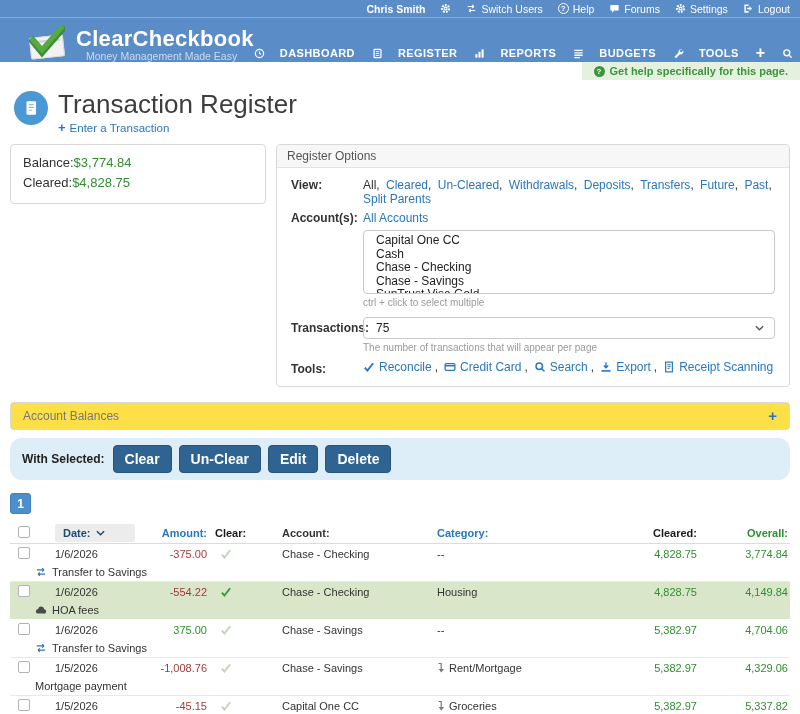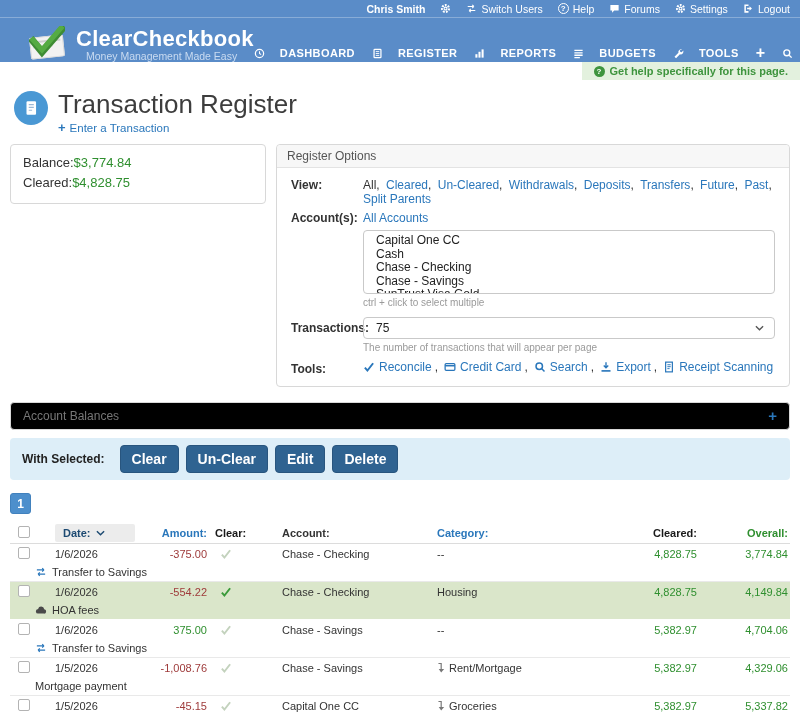--- a/index.html
+++ b/index.html
@@ -74,28 +74,28 @@
   .listbox div{font-size:12px;line-height:13.5px;color:#222;}
   .hint{font-size:10px;color:#9a9a9a;margin:3px 0 7px;}
   .selectbox{border:1px solid #c9c9c9;border-radius:4px;height:22px;display:flex;align-items:center;
     justify-content:space-between;padding:0 10px 0 12px;font-size:12px;color:#222;cursor:pointer;margin-top:2px;}
   .tools-line{display:flex;align-items:center;gap:3px;flex-wrap:wrap;}
   .tool-link{display:inline-flex;align-items:center;gap:4px;color:var(--link);cursor:pointer;}
   .tool-link svg{width:12px;height:12px;}
   .sep{color:#333;margin-right:3px;}
 
   
-  .balances{margin:15px 10px 8px;border:1px solid #d8d8d8;border-radius:4px;background:#000000;
+  .balances{margin:15px 10px 8px;border:1px solid #d8d8d8;border-radius:4px;background:#fde047;
     padding:6px 12px;display:flex;justify-content:space-between;align-items:center;
     font-size:12px;color:#777;cursor:pointer;}
   .bal-plus{color:var(--link);font-size:15px;font-weight:bold;line-height:12px;}
 
   
-  .withsel{margin:0 10px;background:#ddeef8;border-radius:4px;padding:7px 12px;
-    display:flex;align-items:center;gap:7px;}
+  .withsel{margin:0 10px;background:#ddeef8;border-radius:12px;padding:7px 12px;
+    display:flex;align-items:center;}
   .ws-label{font-size:12px;font-weight:bold;color:#222;margin-right:8px;}
   .btn{background:var(--btn);color:#fff;font-size:14px;font-weight:bold;padding:5px 11px;
     border-radius:4px;border:1px solid #28557e;cursor:pointer;font-family:inherit;}
 
   
   .pager{margin:13px 10px 9px;display:flex;gap:4px;}
   .page-btn{width:21px;height:21px;background:#4d8fcc;border:1px solid #4181bd;border-radius:3px;
     color:#fff;font-size:12px;font-weight:bold;display:flex;align-items:center;justify-content:center;cursor:pointer;}
 
   

